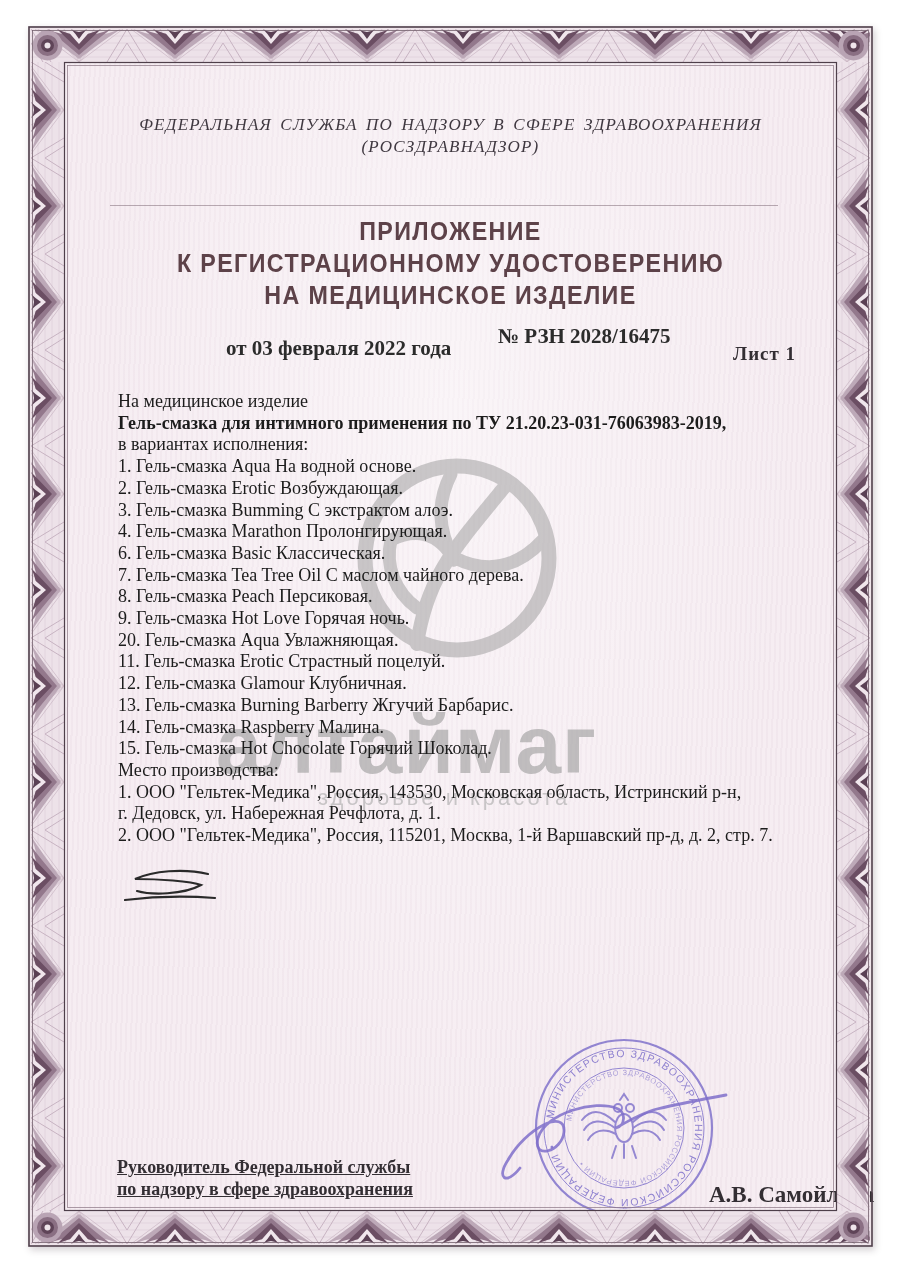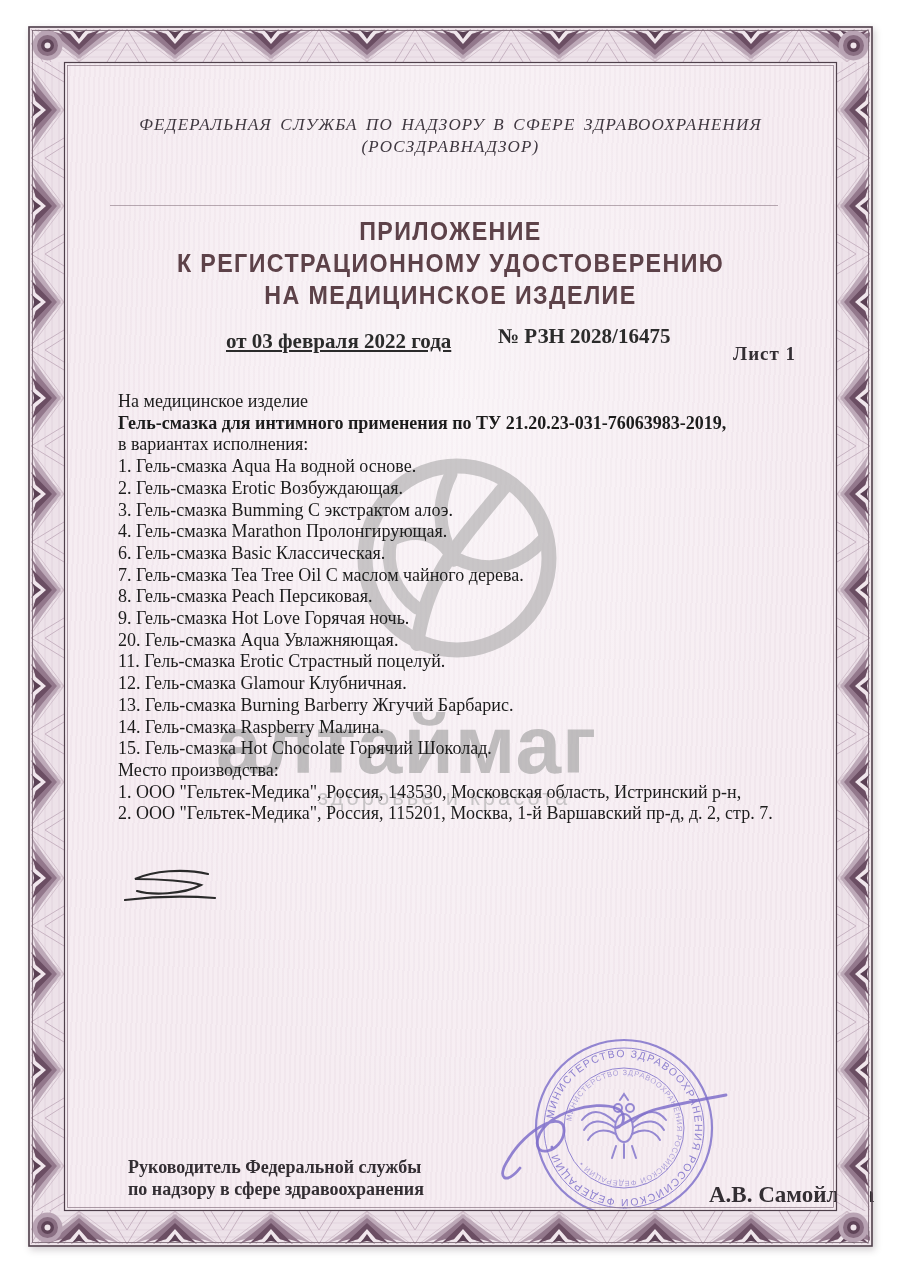--- a/index.html
+++ b/index.html
@@ -42,31 +42,31 @@
   .content{position:absolute;inset:0;z-index:2;color:#1f1f1f;}
   .org-block{position:absolute;left:20px;right:20px;top:52px;text-align:center;
     font-size:17px;line-height:22px;letter-spacing:1.2px;word-spacing:3px;color:#3f3840;font-style:italic;}
   .divider{position:absolute;left:46px;top:143px;width:668px;height:1px;
     background:rgba(104,82,96,.45);}
   .title-block{position:absolute;left:0;right:0;top:153px;text-align:center;color:#5d4249;}
   .title-line{font-family:"Liberation Sans", sans-serif;font-weight:bold;
     font-size:25px;line-height:32px;letter-spacing:1.5px;transform:scaleX(.93);transform-origin:center;}
   .date-row{position:absolute;left:0;top:262px;width:100%;height:26px;
     font-weight:bold;font-size:21px;color:#2b2b2b;}
-  .issue-date{position:absolute;left:162px;top:5px;white-space:nowrap;text-decoration:underline;}
+  .issue-date{position:absolute;left:162px;top:12px;white-space:nowrap;}
   .reg-number{position:absolute;left:434px;top:0;white-space:nowrap;}
   .sheet{position:absolute;left:669px;top:281px;font-weight:bold;font-size:19px;color:#332e33;
     letter-spacing:1px;white-space:nowrap;}
   .body-block{position:absolute;left:54px;top:329px;width:680px;
     font-size:18px;line-height:21.7px;color:#1c1c1c;}
   .body-line{white-space:nowrap;}
   .device-name{font-weight:bold;}
   .squiggle{position:absolute;left:49px;top:805px;width:110px;height:45px;}
-  .footer-title{position:absolute;left:64px;top:1095px;font-weight:bold;font-size:18px;
-    line-height:21.5px;color:#332e33;}
+  .footer-title{position:absolute;left:53px;top:1095px;font-weight:bold;font-size:18px;
+    line-height:21.5px;color:#332e33;text-decoration:underline;}
   .signer-name{position:absolute;left:645px;top:1120px;font-weight:bold;font-size:23px;
     color:#332e33;white-space:nowrap;z-index:4;}
   .serial{position:absolute;left:671px;top:1149px;
     font-family:"DejaVu Sans Mono", monospace;font-weight:bold;font-size:21px;
     letter-spacing:1.5px;color:#cf555e;z-index:4;}
   .stamp-box{position:absolute;left:412px;top:938px;width:262px;height:236px;z-index:3;}
 </style>
 </head>
 <body>
 
@@ -176,20 +176,21 @@
         <div class="body-line">8. Гель-смазка Peach Персиковая.</div>
         <div class="body-line">9. Гель-смазка Hot Love Горячая ночь.</div>
         <div class="body-line">20. Гель-смазка Aqua Увлажняющая.</div>
         <div class="body-line">11. Гель-смазка Erotic Страстный поцелуй.</div>
         <div class="body-line">12. Гель-смазка Glamour Клубничная.</div>
         <div class="body-line">13. Гель-смазка Burning Barberry Жгучий Барбарис.</div>
         <div class="body-line">14. Гель-смазка Raspberry Малина.</div>
         <div class="body-line">15. Гель-смазка Hot Chocolate Горячий Шоколад.</div>
         <div class="body-line">Место производства:</div>
         <div class="body-line">1. ООО "Гельтек-Медика", Россия, 143530, Московская область, Истринский р-н,</div>
+        <div class="body-line">г. Дедовск, ул. Набережная Речфлота, д. 1.</div>
         <div class="body-line">2. ООО "Гельтек-Медика", Россия, 115201, Москва, 1-й Варшавский пр-д, д. 2, стр. 7.</div>
       </div>
 
       <svg class="squiggle" viewBox="0 0 110 45" aria-hidden="true">
         <g fill="none" stroke="#2a2a2a" stroke-width="2.2" stroke-linecap="round">
           <path d="M95,7 C70,1 40,4 22,12 C45,12 78,14 88,18 C70,28 38,28 24,24"></path>
           <path d="M12,33 C45,29 75,29 102,31"></path>
         </g>
       </svg>
 

